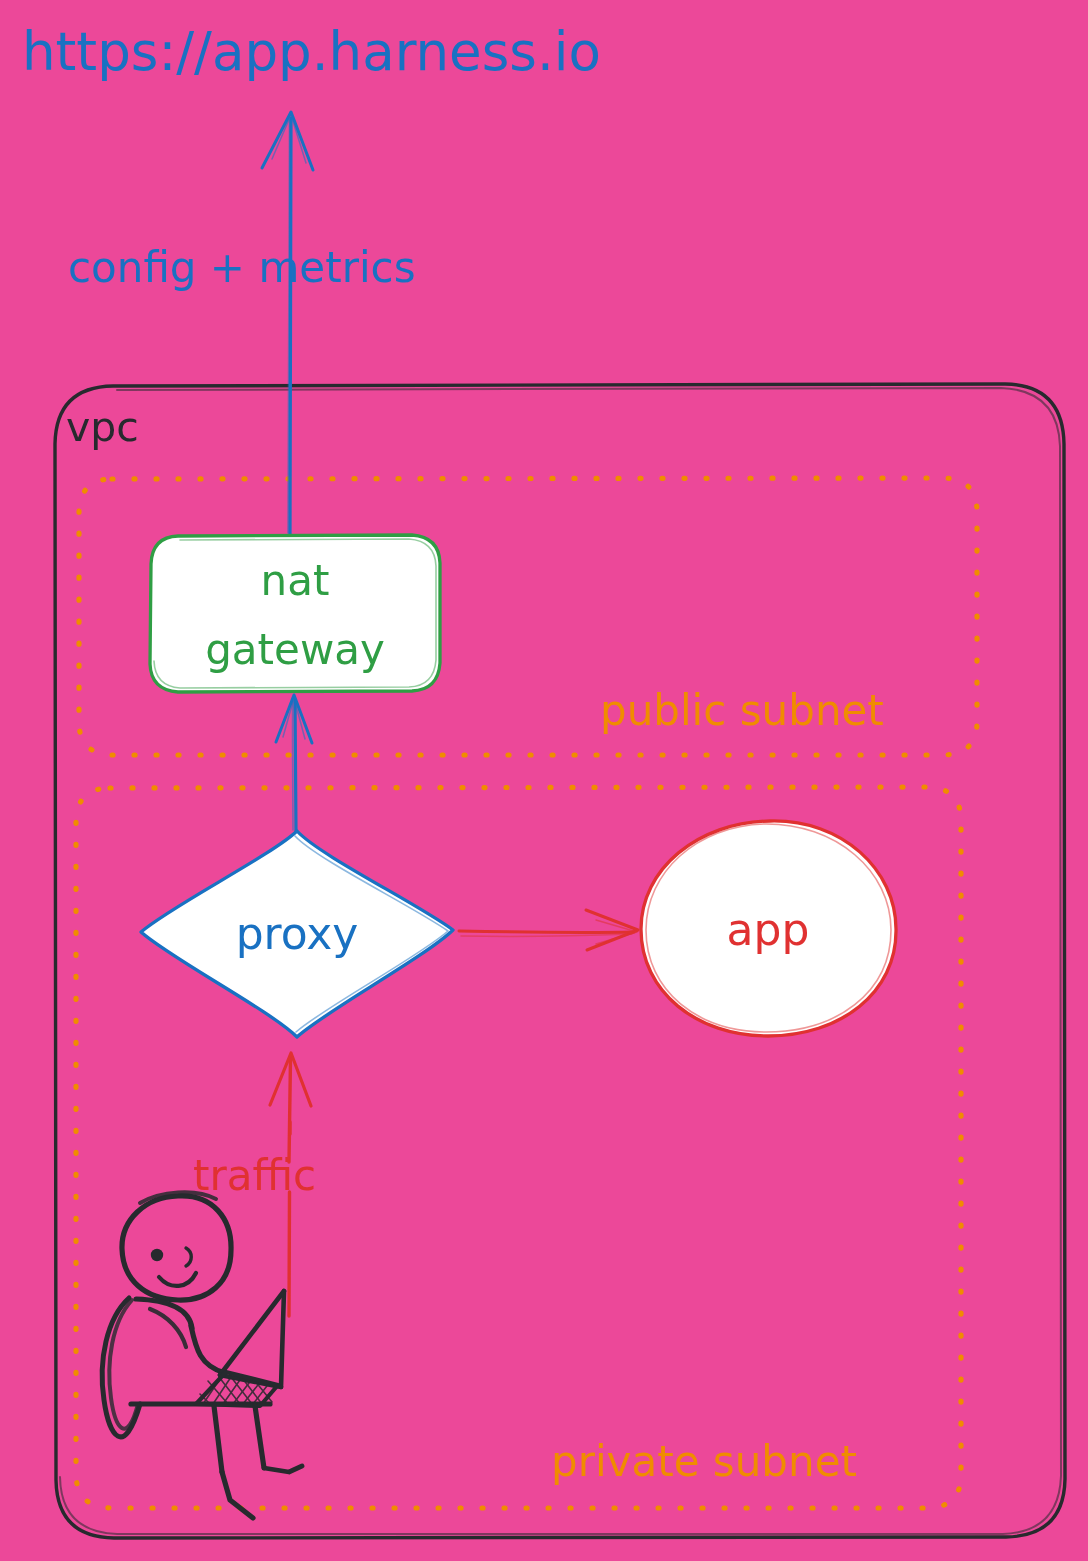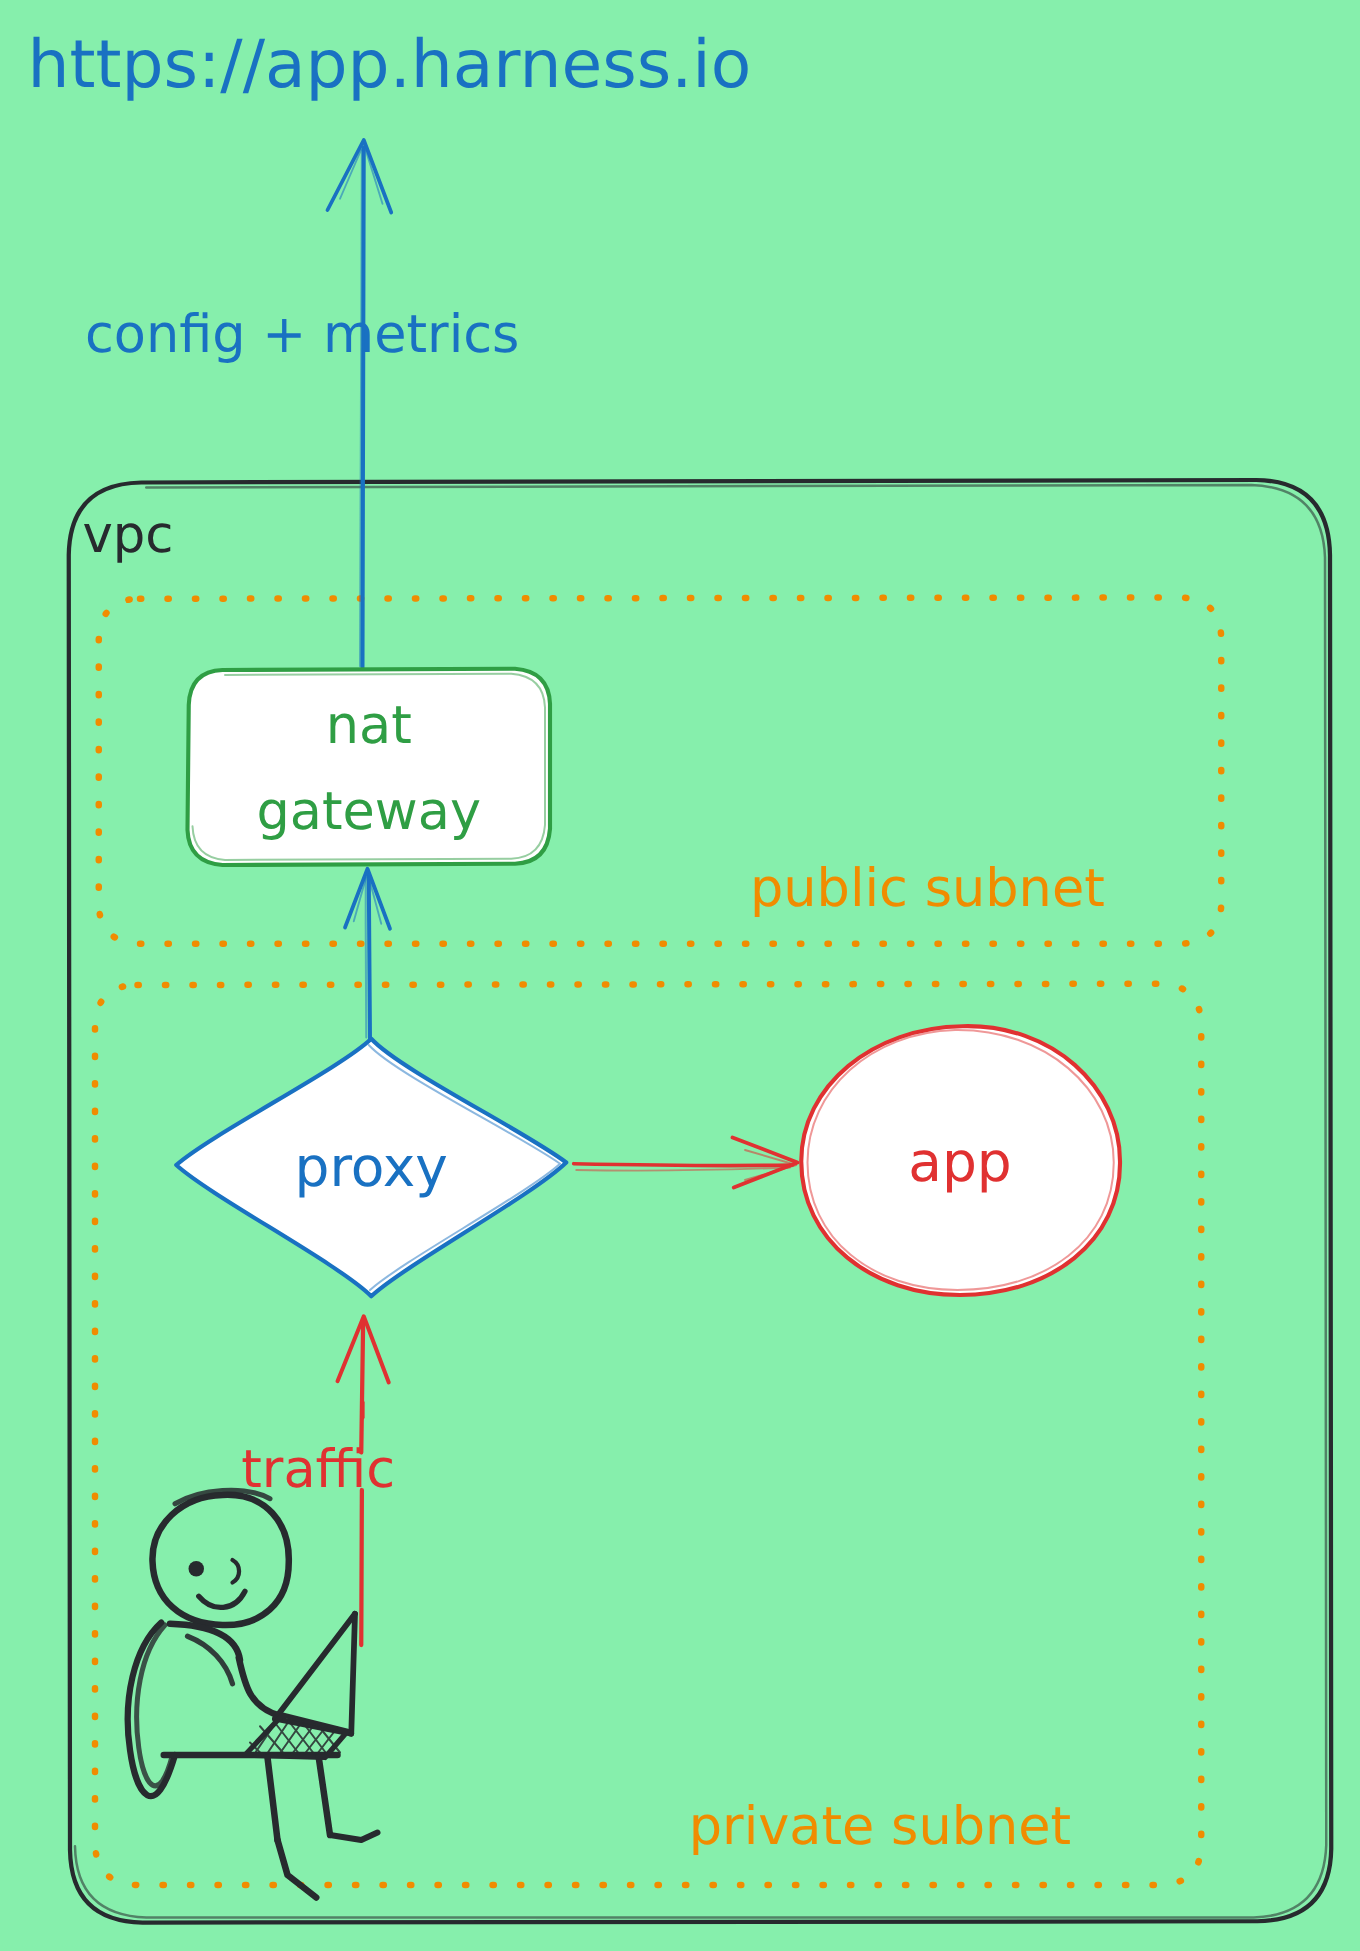--- a/index.html
+++ b/index.html
@@ -7,21 +7,21 @@
     padding: 0;
     background: #ffffff;
   }
   body {
     font-family: "DejaVu Sans", sans-serif;
   }
   #canvas {
     position: relative;
     width: 1088px;
     height: 1561px;
-    background: #86efac;
+    background: #ec4899;
     overflow: hidden;
   }
   #diagram-svg {
     position: absolute;
     left: 0;
     top: 0;
     width: 1088px;
     height: 1561px;
   }
   .hand-text {

